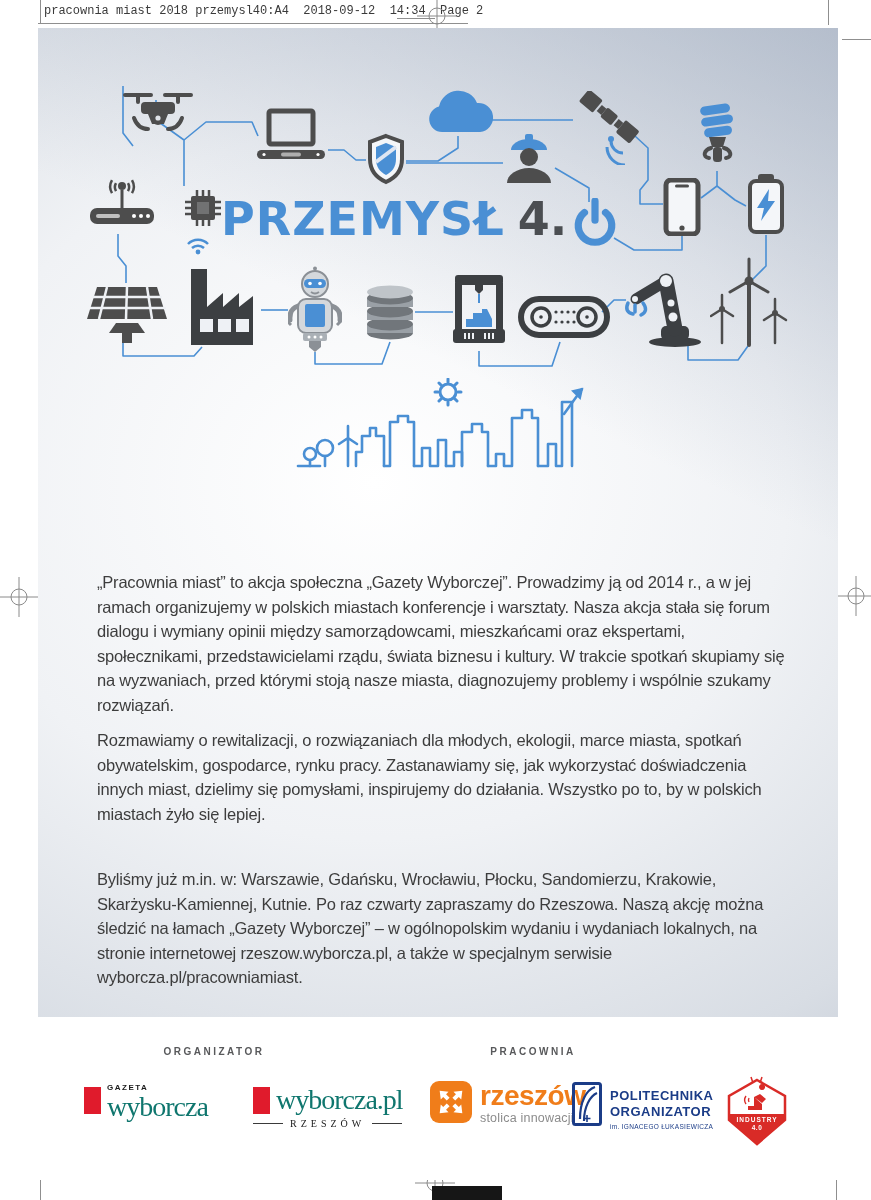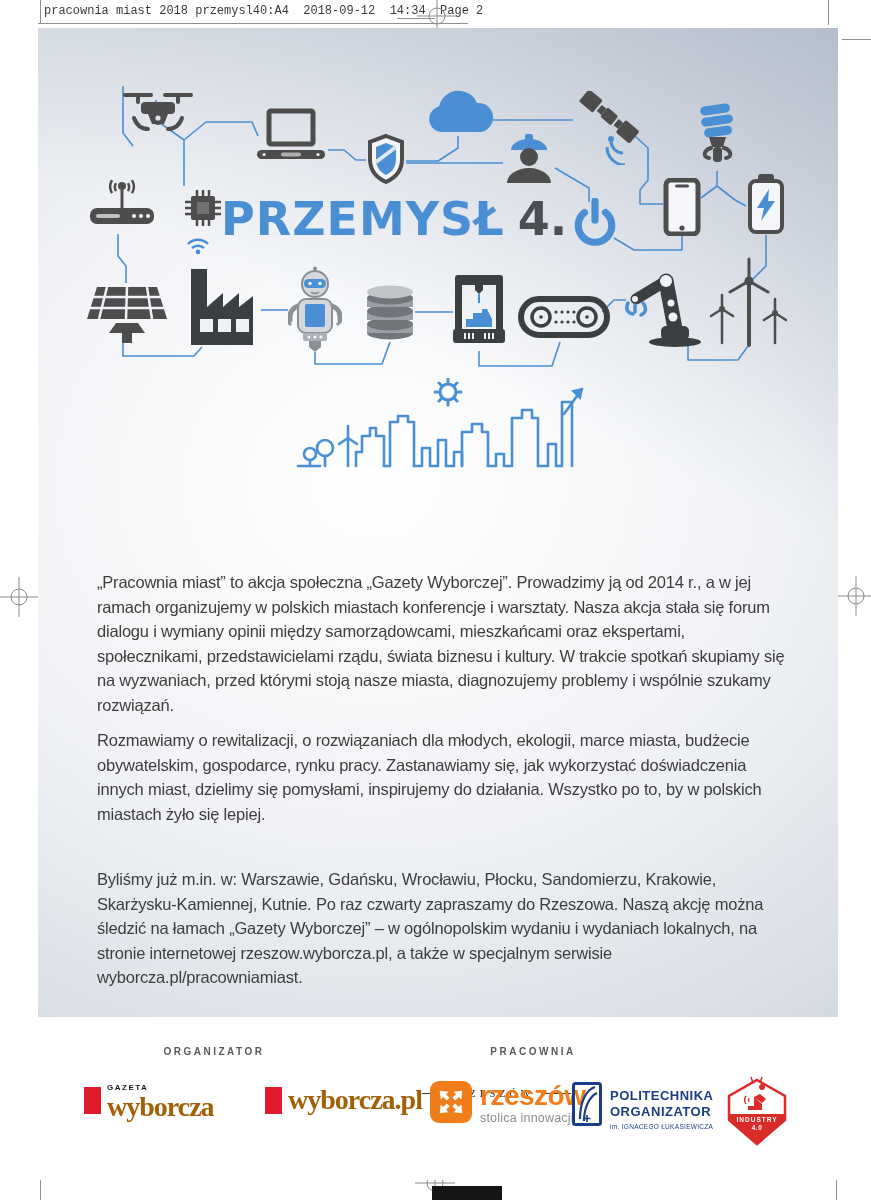--- a/index.html
+++ b/index.html
@@ -39,22 +39,22 @@
   
   .flabel{position:absolute;font-size:10px;letter-spacing:2.5px;color:#58595b;text-align:center;line-height:1.6;font-weight:bold;}
   .l-org{left:96px;top:1016px;width:160px;}
   .l-par{left:415px;top:1016px;width:160px;}
   .l-mer{left:644px;top:1012px;width:140px;}
   
   .logo{position:absolute;display:flex;align-items:flex-start;}
   .redblock{width:17px;height:27px;background:#e01b2c;margin-right:6px;margin-top:3px;}
   .serifcol{display:flex;flex-direction:column;}
   .gw-top{font-size:8px;letter-spacing:1.5px;font-weight:700;color:#1a1a1a;line-height:1;}
-  .serifname{font-family:"Liberation Serif",serif;font-weight:700;font-size:28px;
-             letter-spacing:-1px;color:#a16207;line-height:1.05;}
+  .serifname{font-family:"Liberation Serif",serif;font-weight:400;font-size:28px;
+             letter-spacing:-1px;color:#0f766e;line-height:1.05;}
   .wpl-city{display:flex;align-items:center;gap:7px;margin-top:4px;justify-content:center;}
   .wpl-city .ln{width:30px;height:1px;background:#3a3a3a;}
   .wpl-city .ct{font-family:"Liberation Serif",serif;font-size:10px;letter-spacing:4px;color:#1a1a1a;}
   .rz-text{display:flex;flex-direction:column;margin-left:8px;margin-top:1px;}
   .rz-name{font-weight:700;font-size:28px;color:#f07d1a;line-height:1;letter-spacing:-0.5px;}
   .rz-tag{font-size:12.5px;color:#8b8b8b;margin-top:1px;letter-spacing:.2px;}
   .pr-text{display:flex;flex-direction:column;margin-left:8px;margin-top:6px;}
   .pr-l1{font-weight:700;font-size:13px;color:#1b3c87;letter-spacing:.5px;line-height:1.25;}
   .pr-l3{font-size:6.5px;color:#1b3c87;margin-top:2px;letter-spacing:.3px;}
   .blackbar{position:absolute;left:432px;top:1186px;width:70px;height:14px;background:#161616;}
@@ -388,35 +388,35 @@
         <circle cx="152" cy="14" r="8" stroke-width="3"></circle>
         <g stroke-width="3">
               <path d="M152 1 V4 M152 24 V27 M139 14 H142 M162 14 H165 M143 5 l2.5 2.5 M158.5 20.5 l2.5 2.5 M161 5 l-2.5 2.5 M145.5 20.5 l-2.5 2.5"></path>
             </g>
       </g>
       <path d="M286 11 L277 13 L284 20 Z" fill="#4a8fd4" stroke="#4a8fd4" stroke-width="2"></path>
       </svg>
     </div>
 
     <p class="para p1">„Pracownia miast” to akcja społeczna „Gazety Wyborczej”. Prowadzimy ją od 2014 r., a w jej ramach organizujemy w polskich miastach konferencje i warsztaty. Nasza akcja stała się forum dialogu i wymiany opinii między samorządowcami, mieszkańcami oraz ekspertami, społecznikami, przedstawicielami rządu, świata biznesu i kultury. W trakcie spotkań skupiamy się na wyzwaniach, przed którymi stoją nasze miasta, diagnozujemy problemy i wspólnie szukamy rozwiązań.</p>
-    <p class="para p2">Rozmawiamy o rewitalizacji, o rozwiązaniach dla młodych, ekologii, marce miasta, budżecie obywatelskim, gospodarce, rynku pracy. Zastanawiamy się, jak wykorzystać doświadczenia innych miast, dzielimy się pomysłami, inspirujemy do działania. Wszystko po to, by w polskich miastach żyło się lepiej.</p>
+    <p class="para p2">Rozmawiamy o rewitalizacji, o rozwiązaniach dla młodych, ekologii, marce miasta, spotkań obywatelskim, gospodarce, rynku pracy. Zastanawiamy się, jak wykorzystać doświadczenia innych miast, dzielimy się pomysłami, inspirujemy do działania. Wszystko po to, by w polskich miastach żyło się lepiej.</p>
     <p class="para p3">Byliśmy już m.in. w: Warszawie, Gdańsku, Wrocławiu, Płocku, Sandomierzu, Krakowie, Skarżysku-Kamiennej, Kutnie. Po raz czwarty zapraszamy do Rzeszowa. Naszą akcję można śledzić na łamach „Gazety Wyborczej” – w ogólnopolskim wydaniu i wydaniach lokalnych, na stronie internetowej rzeszow.wyborcza.pl, a także w specjalnym serwisie wyborcza.pl/pracowniamiast.</p>
 
     <div class="flabel l-org">ORGANIZATOR</div>
     <div class="flabel l-par">PRACOWNIA</div>
 
     <div class="logo" style="left:46px;top:1056px">
       <span class="redblock"></span>
       <span class="serifcol">
         <span class="gw-top">GAZETA</span>
         <span class="serifname">wyborcza</span>
       </span>
     </div>
 
-    <div class="logo" style="left:227px;top:1056px;flex-direction:row">
+    <div class="logo" style="left:215px;top:1056px;flex-direction:column">
       <span style="display:flex;align-items:flex-start">
         <span class="redblock"></span>
         <span class="serifname" style="margin-top:1px">wyborcza.pl</span>
       </span>
       <span class="wpl-city">
         <span class="ln"></span>
         <span class="ct">RZESZÓW</span>
         <span class="ln"></span>
       </span>
     </div>

